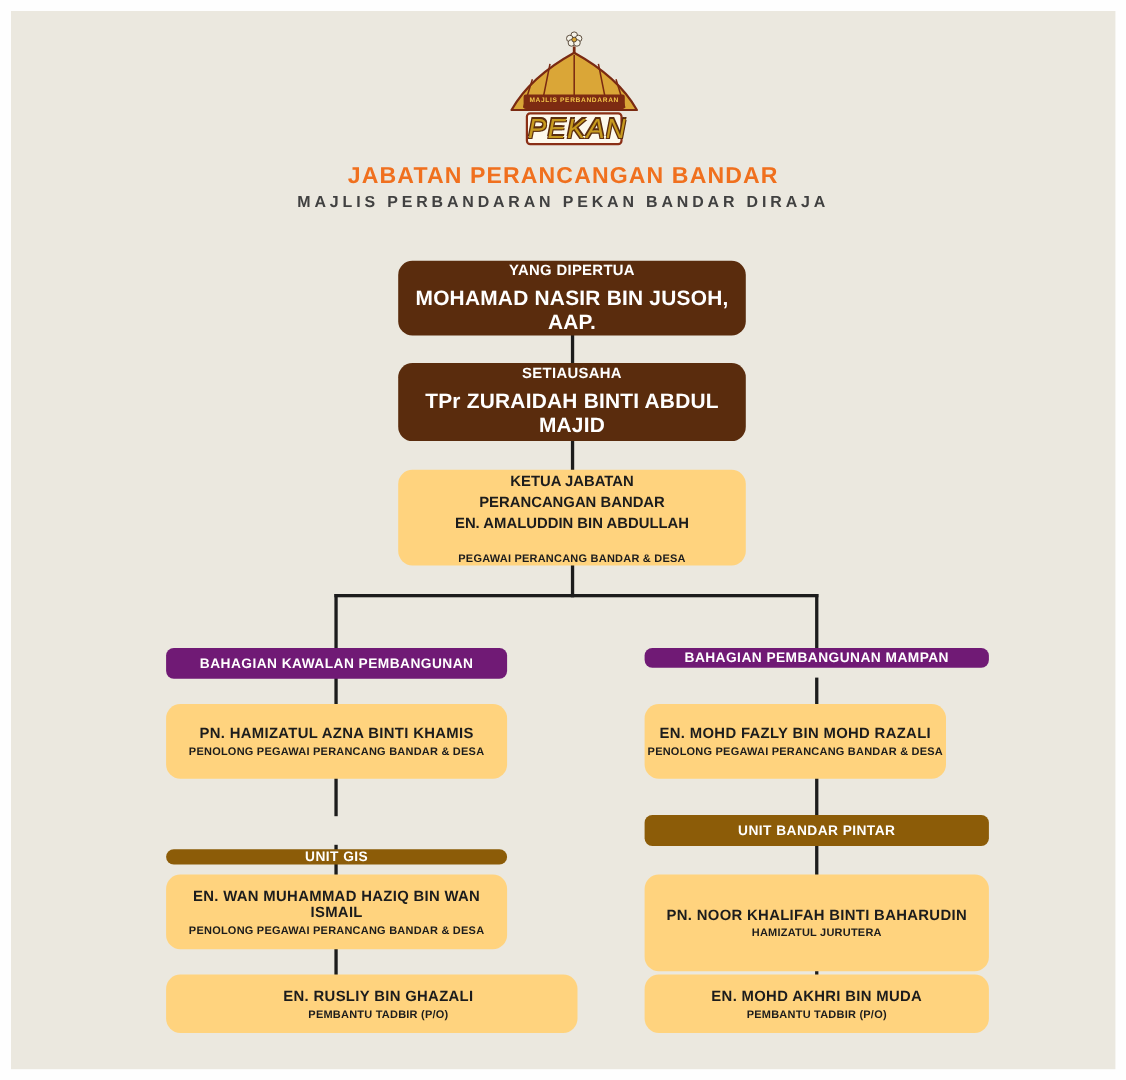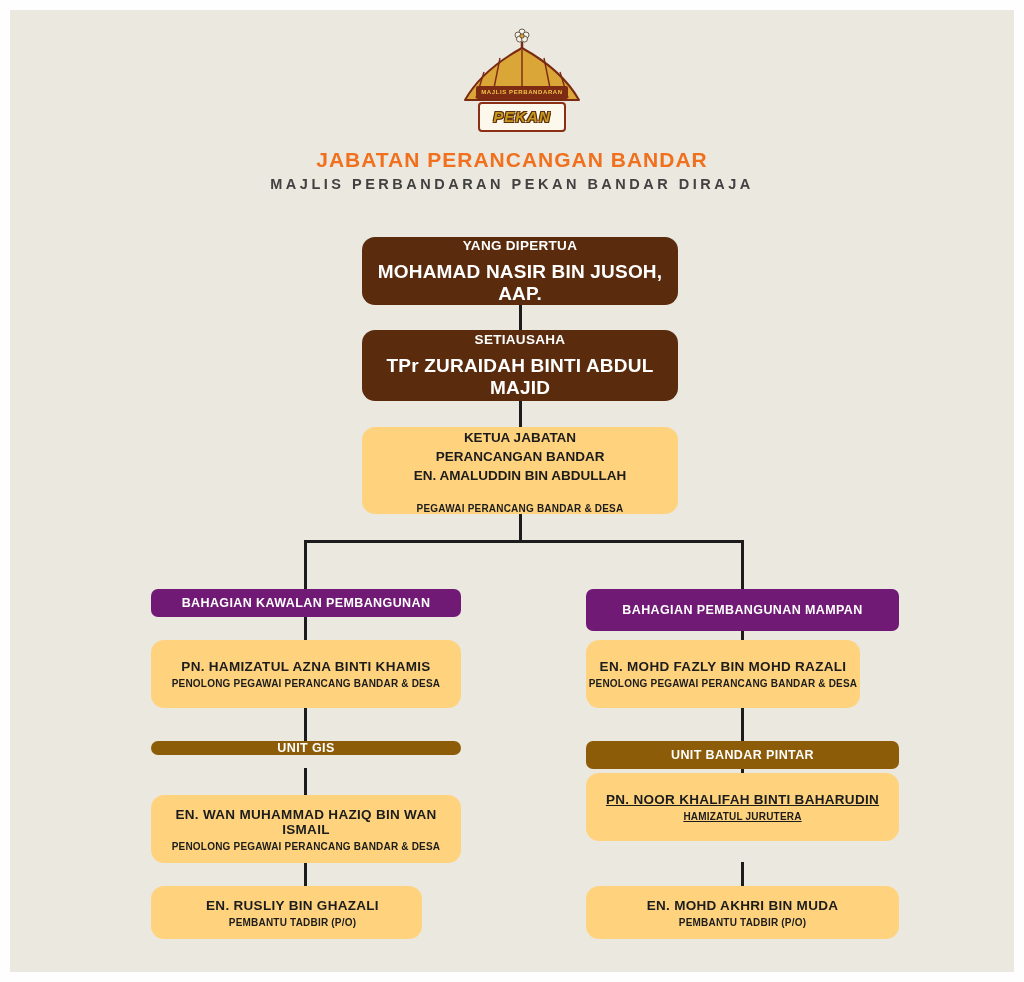--- a/index.html
+++ b/index.html
@@ -21,21 +21,21 @@
     background:#7d2b12; color:#f3c64a;
     font-size:6px; font-weight:bold; letter-spacing:0.6px;
     line-height:13px; border-radius:2px;
   }
   .logo-namebox {
     position:absolute; left:16px; top:74px; width:88px; height:30px;
     background:#fdf8ec; border:2px solid #8a2f16; border-radius:4px;
     box-sizing:border-box;
   }
   .logo-name {
-    font-size:15px; font-weight:bold; font-style:italic; letter-spacing:1px;
+    font-size:25px; font-weight:normal; font-style:italic; letter-spacing:1px;
     color:#c79a1e; line-height:26px;
     text-shadow:1px 1px 0 #5c2e0e, -1px 1px 0 #5c2e0e, 1px -1px 0 #5c2e0e, -1px -1px 0 #5c2e0e;
   }
   
   .main-title {
     position:absolute; left:0; top:138px; width:100%;
     text-align:center; font-size:21px; font-weight:bold;
     color:#f0701e; letter-spacing:1px;
   }
   .sub-title {
@@ -130,48 +130,48 @@
 
   <div class="node bar-brown" style="left:141px; top:579px; width:310px; height:28px;">
     <div class="bar-label">BAHAGIAN  KAWALAN PEMBANGUNAN</div>
   </div>
 
   <div class="node box-yellow" style="left:141px; top:630px; width:310px; height:68px;">
     <div class="title-line">PN. HAMIZATUL AZNA BINTI KHAMIS</div>
     <div class="role-line">PENOLONG PEGAWAI  PERANCANG BANDAR &amp; DESA</div>
   </div>
 
-  <div class="node bar-gold" style="left:141px; top:731px; width:310px; height:14px;">
+  <div class="node bar-gold" style="left:141px; top:762px; width:310px; height:14px;">
     <div class="bar-label">UNIT GIS</div>
   </div>
 
   <div class="node box-yellow" style="left:141px; top:785px; width:310px; height:68px;">
     <div class="title-line">EN. WAN MUHAMMAD HAZIQ BIN WAN ISMAIL</div>
     <div class="role-line">PENOLONG PEGAWAI  PERANCANG BANDAR &amp; DESA</div>
   </div>
 
-  <div class="node box-yellow" style="left:141px; top:876px; width:271px; height:53px;padding-left:12px;">
+  <div class="node box-yellow" style="left:141px; top:876px; width:374px; height:53px;padding-left:12px;">
     <div class="title-line">EN. RUSLIY BIN GHAZALI</div>
     <div class="role-line">PEMBANTU TADBIR (P/O)</div>
   </div>
 
-  <div class="node bar-brown" style="left:576px; top:579px; width:313px; height:42px;">
+  <div class="node bar-brown" style="left:576px; top:579px; width:313px; height:18px;">
     <div class="bar-label">BAHAGIAN  PEMBANGUNAN MAMPAN</div>
   </div>
 
   <div class="node box-yellow" style="left:576px; top:630px; width:274px; height:68px;">
     <div class="title-line">EN. MOHD FAZLY BIN MOHD RAZALI</div>
     <div class="role-line">PENOLONG PEGAWAI  PERANCANG BANDAR &amp; DESA</div>
   </div>
 
   <div class="node bar-gold" style="left:576px; top:731px; width:313px; height:28px;">
     <div class="bar-label">UNIT BANDAR PINTAR</div>
   </div>
 
-  <div class="node box-yellow" style="left:576px; top:763px; width:313px; height:68px;text-decoration:underline;">
+  <div class="node box-yellow" style="left:576px; top:785px; width:313px; height:88px;">
     <div class="title-line">PN. NOOR KHALIFAH BINTI BAHARUDIN</div>
     <div class="role-line">HAMIZATUL JURUTERA</div>
   </div>
 
   <div class="node box-yellow" style="left:576px; top:876px; width:313px; height:53px;">
     <div class="title-line">EN. MOHD AKHRI BIN MUDA</div>
     <div class="role-line">PEMBANTU TADBIR (P/O)</div>
   </div>
 
 </div>

